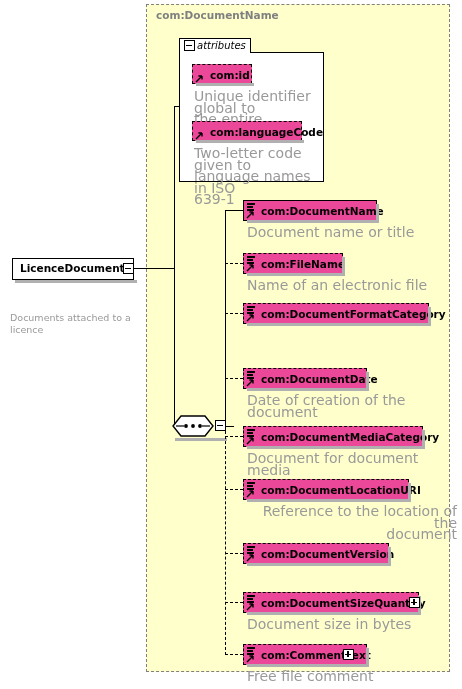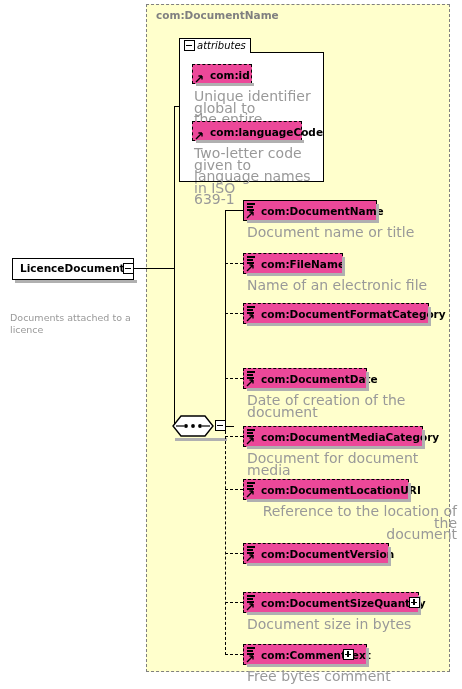--- a/index.html
+++ b/index.html
@@ -340,15 +340,15 @@
     <span class="ico-arrow">
       <svg width="9" height="9" viewBox="0 0 9 9">
           <path d="M1 8 L7 2 M7 2 L3.4 2 M7 2 L7 5.6" stroke="#000" stroke-width="1.4" fill="none"></path>
         </svg>
     </span>
     <span class="lbl">com:CommentText</span>
     <span class="shadow"></span>
     <span class="shadow-r"></span>
   </div>
   <div class="pmbox plus" style="left:343px;top:649px;"></div>
-  <div class="anno" style="left:247px;top:671px;width:200px;">Free bytes comment</div>
+  <div class="anno" style="left:247px;top:671px;width:200px;">Free file comment</div>
 
 </div>
 
 </body></html>

